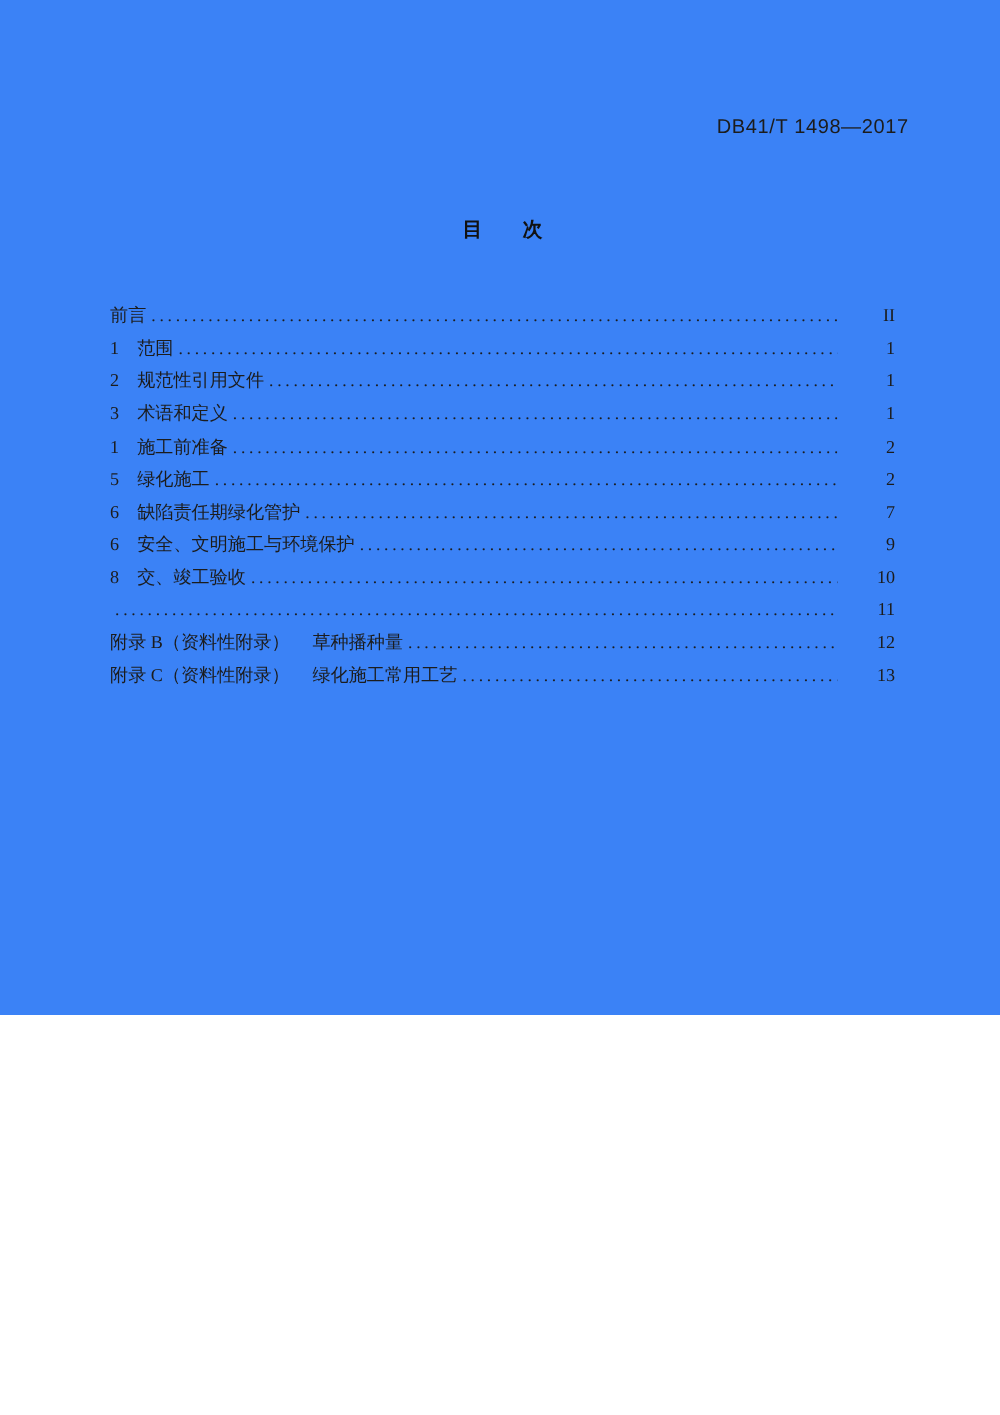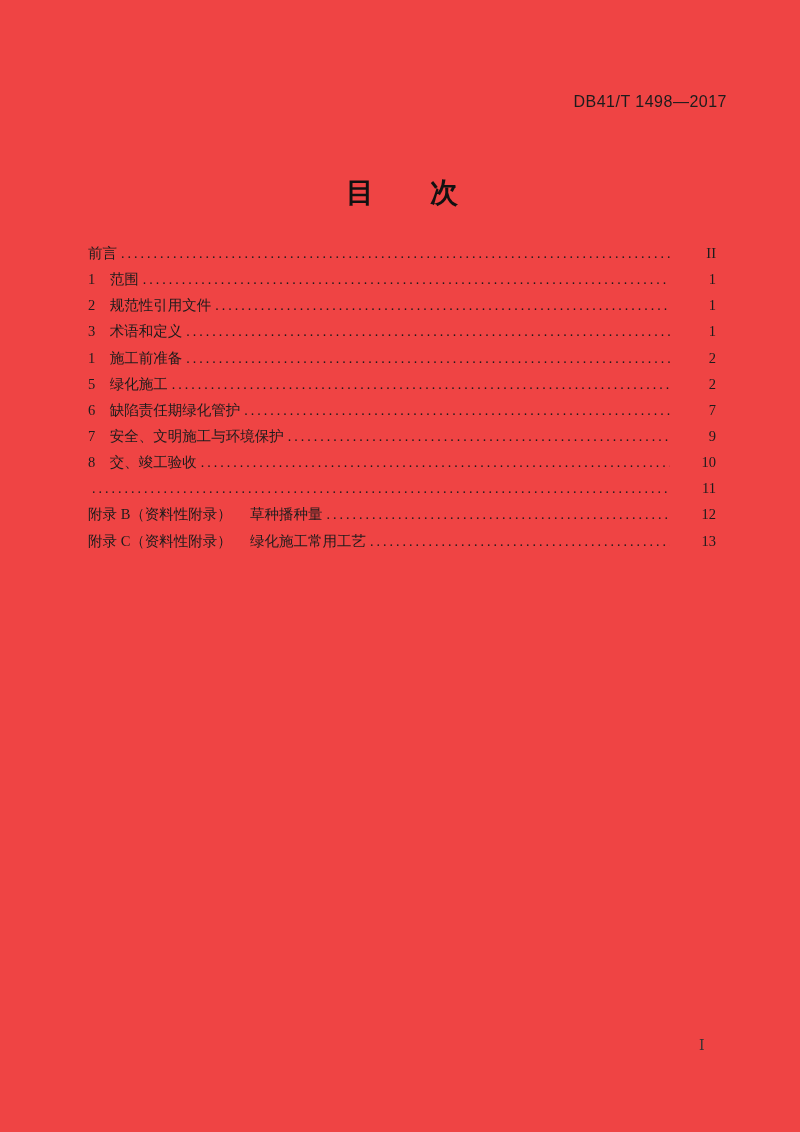--- a/index.html
+++ b/index.html
@@ -3,22 +3,22 @@
 <meta charset="utf-8">
 <style>
   html, body {
     margin: 0;
     padding: 0;
     background: #ffffff;
   }
   .page {
     position: relative;
     width: 800px;
-    height: 1132px;
-    background: #ef4444;
+    height: 812px;
+    background: #3b82f6;
     font-family: "DejaVu Serif", serif;
     color: #1c1c1c;
     overflow: hidden;
   }
   .doc-header {
     position: absolute;
     top: 93px;
     left: 0;
     right: 73px;
     text-align: right;
@@ -29,21 +29,21 @@
     white-space: pre;
   }
   .doc-title {
     position: absolute;
     top: 174px;
     left: 88px;
     right: 84px;
     text-align: center;
     font-family: "DejaVu Sans", sans-serif;
     font-weight: 700;
-    font-size: 28px;
+    font-size: 16px;
     color: #111;
     white-space: pre;
   }
   .toc {
     position: absolute;
     top: 240px;
     left: 88px;
     right: 84px;
   }
   .toc-row {
@@ -122,21 +122,21 @@
       <span class="toc-label">5　绿化施工</span>
       <span class="leader">........................................................................................................................................................................................................</span>
       <span class="toc-page">2</span>
     </div>
     <div class="toc-row">
       <span class="toc-label">6　缺陷责任期绿化管护</span>
       <span class="leader">........................................................................................................................................................................................................</span>
       <span class="toc-page">7</span>
     </div>
     <div class="toc-row">
-      <span class="toc-label">7　安全、文明施工与环境保护</span>
+      <span class="toc-label">6　安全、文明施工与环境保护</span>
       <span class="leader">........................................................................................................................................................................................................</span>
       <span class="toc-page">9</span>
     </div>
     <div class="toc-row">
       <span class="toc-label">8　交、竣工验收</span>
       <span class="leader">........................................................................................................................................................................................................</span>
       <span class="toc-page">10</span>
     </div>
     <div class="toc-row">
       <span class="leader">........................................................................................................................................................................................................</span>

